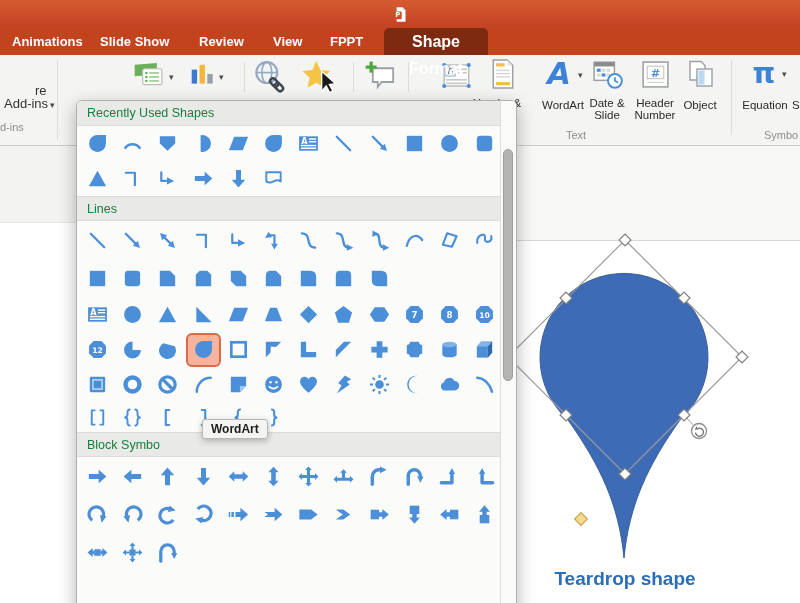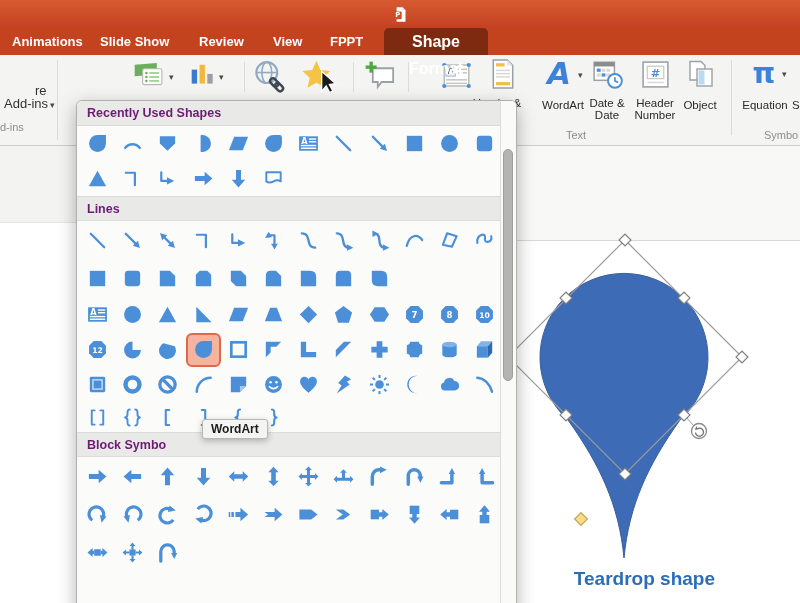--- a/index.html
+++ b/index.html
@@ -21,40 +21,40 @@
   .rlabel{position:absolute;font-size:11.5px;color:#2b2b2b;text-align:center;line-height:12px;white-space:nowrap;}
   .rgroup{position:absolute;font-size:11px;color:#8d8d8b;white-space:nowrap;}
   .rbtn{position:absolute;display:flex;align-items:flex-start;}
   .caret{font-size:9px;color:#4a4a4a;margin-left:2px;}
   #shapes-btn{left:76px;top:57px;width:52px;height:38px;background:linear-gradient(#dadad8,#cfcfcd);
               border:1px solid #b2b2b0;border-radius:5px;display:flex;align-items:center;justify-content:center;}
   
   #panel{left:76px;top:100px;width:441px;height:520px;background:#fbfbfa;border:1px solid #b0b0ae;
          border-radius:6px;box-shadow:0 6px 18px rgba(0,0,0,.3);z-index:5;overflow:hidden;box-sizing:border-box;}
   .panel-hdr{height:25px;line-height:25px;background:#e9e9e7;border-top:1px solid #dadad8;border-bottom:1px solid #dcdcda;
-             color:#701a75;font-size:12.5px;padding-left:10px;box-sizing:border-box;font-weight:bold;}
+             color:#15803d;font-size:12.5px;padding-left:10px;box-sizing:border-box;}
   .panel-hdr:first-child{border-top:none;}
   .shape-row{display:flex;padding-left:3px;height:35px;align-items:center;}
   .shape-row.short{height:30px;}
   .shape-row.tall{height:38px;}
   .shape-cell{width:35.2px;height:34px;display:flex;align-items:center;justify-content:center;
               box-sizing:border-box;flex:0 0 auto;}
   .shape-cell.hl{border:2px solid #e0684a;background:#f4b49e;border-radius:6px;}
   #scrolltrack{position:absolute;right:0;top:0;bottom:0;width:15px;background:#fafaf8;border-left:1px solid #dcdcda;}
   #scrollthumb{position:absolute;left:2px;top:48px;width:10px;height:232px;background:#b4b4b2;
                border:1px solid #9e9e9c;border-radius:6px;box-sizing:border-box;}
   
   #tooltip{left:202px;top:419px;padding:2px 8px;background:#f4f4f2;border:1px solid #b7b7b5;border-radius:3px;
            font-size:12px;font-weight:600;color:#1c1c1c;box-shadow:0 2px 6px rgba(0,0,0,.25);z-index:6;}
   
   #canvas{left:0;top:145px;width:800px;height:458px;background:#fff;z-index:1;}
   #above-slide{left:76px;top:0;width:724px;height:95px;background:#f8f8f6;}
   #left-strip{left:0;top:0;width:76px;height:77px;background:#f3f3f1;border-bottom:1px solid #e4e4e2;}
   #slide-edge{left:517px;top:95px;width:283px;height:1px;background:#d8d8d6;}
-  #shape-label{left:535px;top:423px;width:180px;text-align:right;font-size:19px;font-weight:bold;}
+  #shape-label{left:535px;top:423px;width:180px;text-align:center;font-size:19px;font-weight:bold;}
   svg text{font-family:"DejaVu Sans",sans-serif;}
 </style>
 </head>
 <body>
 
 <div id="canvas" class="abs">
   <div id="left-strip" class="abs"></div>
   <div id="above-slide" class="abs"></div>
   <div id="slide-edge" class="abs"></div>
 
@@ -253,21 +253,21 @@
           <rect x="4.5" y="13.5" width="3.6" height="3" fill="#d9d9d7"></rect>
           <rect x="9" y="13.5" width="3.6" height="3" fill="#4a8fd8"></rect>
           <rect x="13.5" y="13.5" width="3.6" height="3" fill="#d9d9d7"></rect>
           <circle cx="21.5" cy="20.5" r="6.5" fill="#fff" stroke="#4a8fd8" stroke-width="1.8"></circle>
           <path d="M21.5,17 V20.5 L24.5,22" fill="none" stroke="#4a8fd8" stroke-width="1.6"></path>
         </svg>
       </span>
   </div>
   <div class="rlabel" style="left:572px;top:42px;width:70px;">
     <div>Date &amp;</div>
-      <div>Date</div>
+      <div>Slide</div>
   </div>
   <div class="rbtn" style="left:640px;top:4px;">
     <span style="display:inline-flex;">
         <svg viewBox="0 0 30 30" width="31" height="31">
           <rect x="3" y="3" width="24" height="24" fill="#fff" stroke="#9aa0a6" stroke-width="1.5"></rect>
           <rect x="7" y="7" width="16" height="12" fill="none" stroke="#c9c9c7" stroke-width="1.2"></rect>
           <text x="15" y="17.5" font-size="11" font-weight="bold" fill="#4a8fd8" text-anchor="middle">#</text>
           <rect x="7" y="22" width="16" height="1.4" fill="#d6d6d4"></rect>
         </svg>
       </span>

